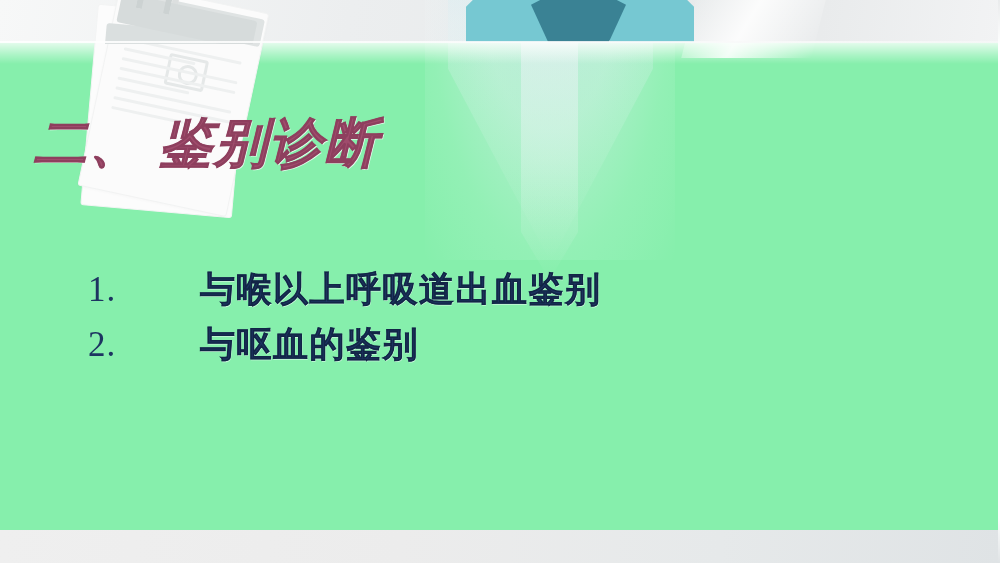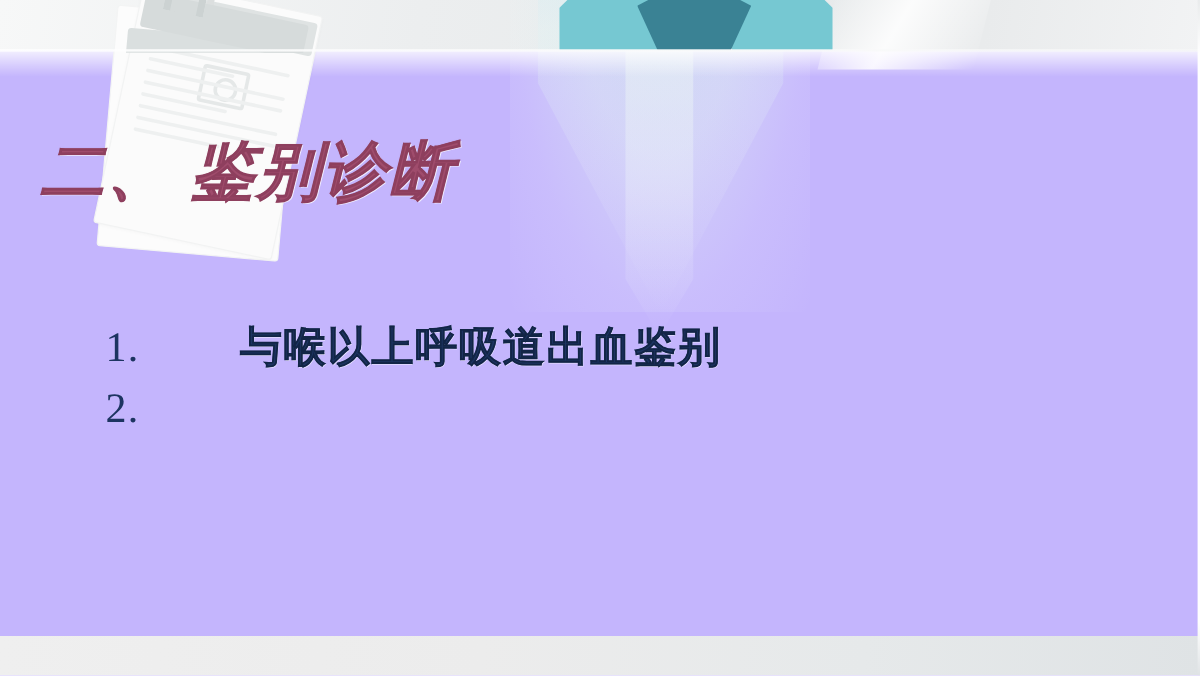--- a/index.html
+++ b/index.html
@@ -5,21 +5,21 @@
   html, body {
     margin: 0;
     padding: 0;
     background: #ffffff;
   }
   #slide {
     position: relative;
     width: 1000px;
     height: 563px;
     overflow: hidden;
-    background: #c4b5fd;
+    background: #86efac;
     font-family: "Liberation Serif", "DejaVu Serif", serif;
   }
 
   
   .top-band {
     position: absolute;
     left: 0; top: 0;
     width: 1000px; height: 42px;
     background: linear-gradient(100deg, #f7f8f8 0%, #eceeef 35%, #e7eaeb 62%, #e9ebec 82%, #f2f3f4 100%);
   }
@@ -319,20 +319,21 @@
 
   <div class="title">二、 鉴别诊断</div>
 
   <div class="body-list">
     <div class="b-row">
       <span class="b-num">1.</span>
       <span class="b-text">与喉以上呼吸道出血鉴别</span>
     </div>
     <div class="b-row">
       <span class="b-num">2.</span>
+      <span class="b-text">与呕血的鉴别</span>
     </div>
   </div>
 
   <div class="bottom-band-line"></div>
   <div class="bottom-band"></div>
   <div class="right-edge"></div>
 
 </div>
 
 </body></html>

